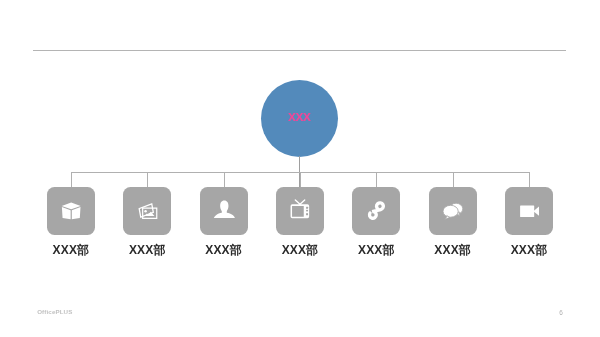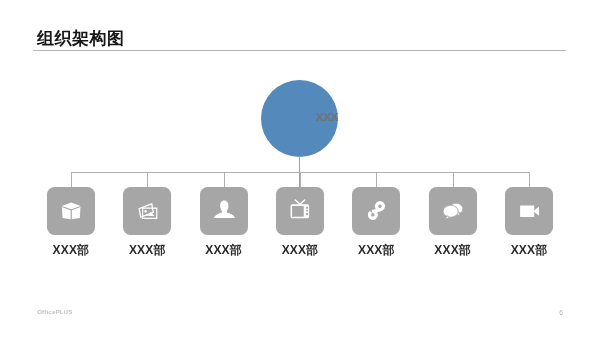--- a/index.html
+++ b/index.html
@@ -21,22 +21,22 @@
     background:#b4b4b4;
   }
 
   
   .root-circle{
     position:absolute;left:261px;top:80px;width:77px;height:77px;
     border-radius:50%;background:#538abb;
   }
   .root-label{
     position:absolute;left:261px;top:80px;width:77px;height:77px;
-    display:flex;align-items:center;justify-content:flex-end;
-    color:#737373;font-size:14.3px;font-weight:700;letter-spacing:-0.55px;
+    display:flex;align-items:center;justify-content:center;
+    color:#ec4899;font-size:14.3px;font-weight:700;letter-spacing:-0.55px;
     text-indent:-0.55px;line-height:1;
   }
   .root-label > span{display:block;transform:translateY(-1.6px);}
 
   .stem{
     position:absolute;left:299px;top:156px;width:1px;height:31px;
     background:#9e9e9e;
   }
   .hbar{
     position:absolute;left:71.5px;top:172px;width:457.5px;height:1px;
@@ -66,21 +66,20 @@
   .footer-page{
     position:absolute;left:556px;top:308.5px;width:10px;text-align:center;
     font-size:6.4px;color:#b0b0b0;line-height:7px;
   }
 </style>
 </head>
 <body>
 
 <div class="slide">
 
-  <div class="title">组织架构图</div>
   <div class="title-rule"></div>
 
   <div class="root-circle"></div>
   <div class="root-label">
       <span>xxx</span>
     </div>
 
   <div class="stem"></div>
   <div class="hbar"></div>
 

